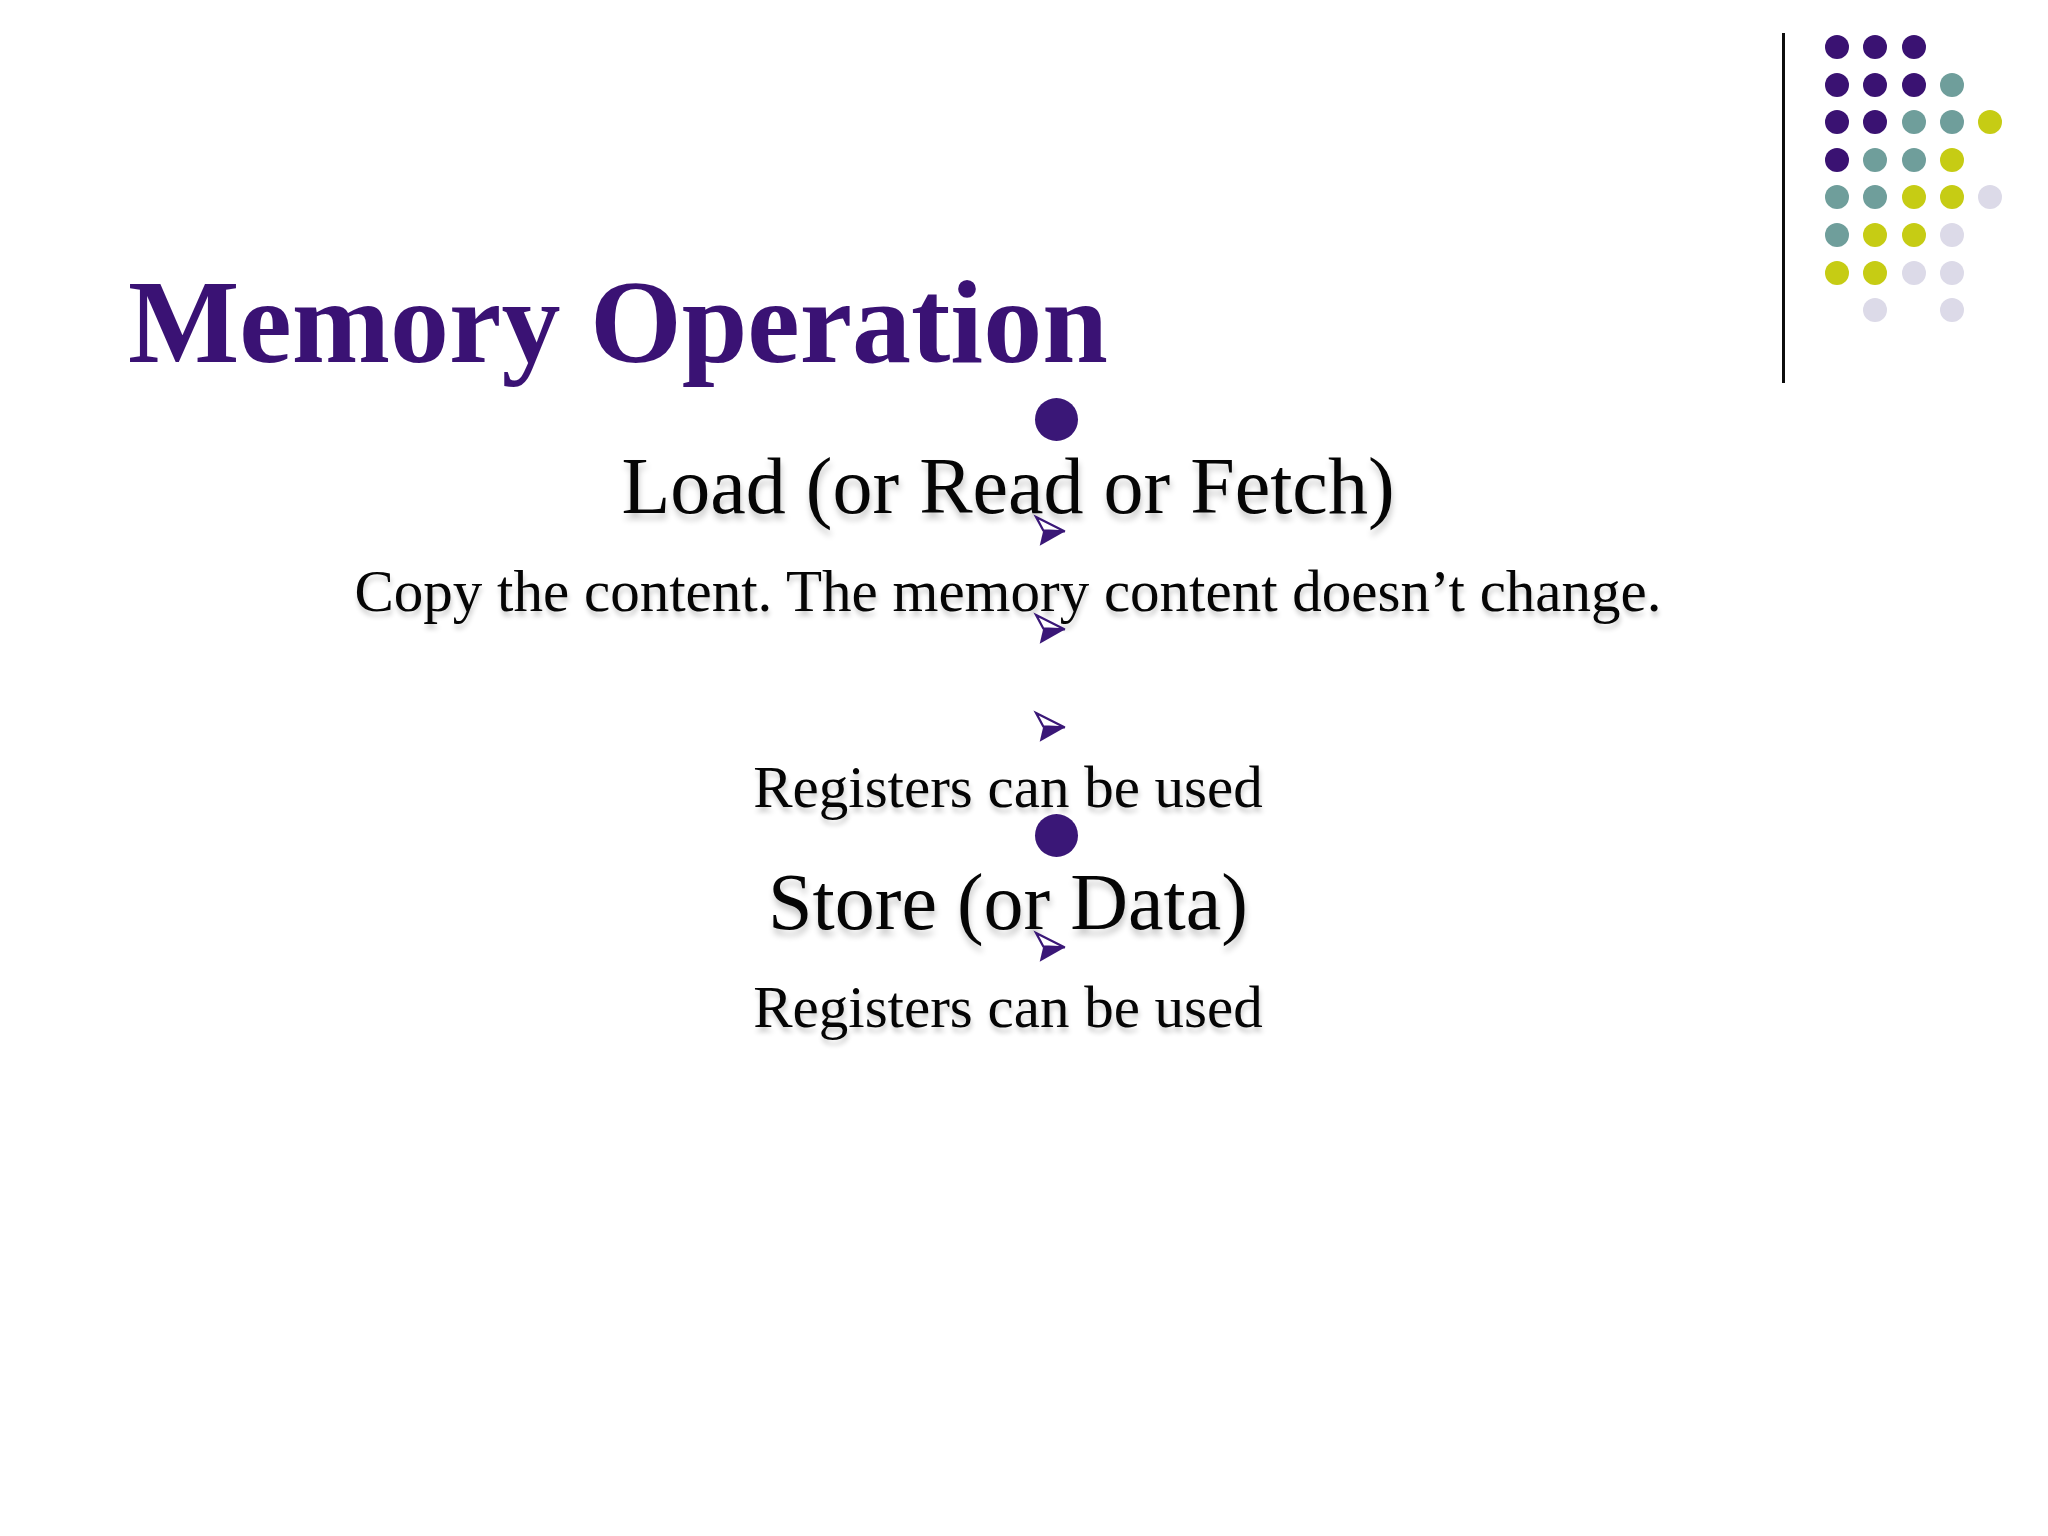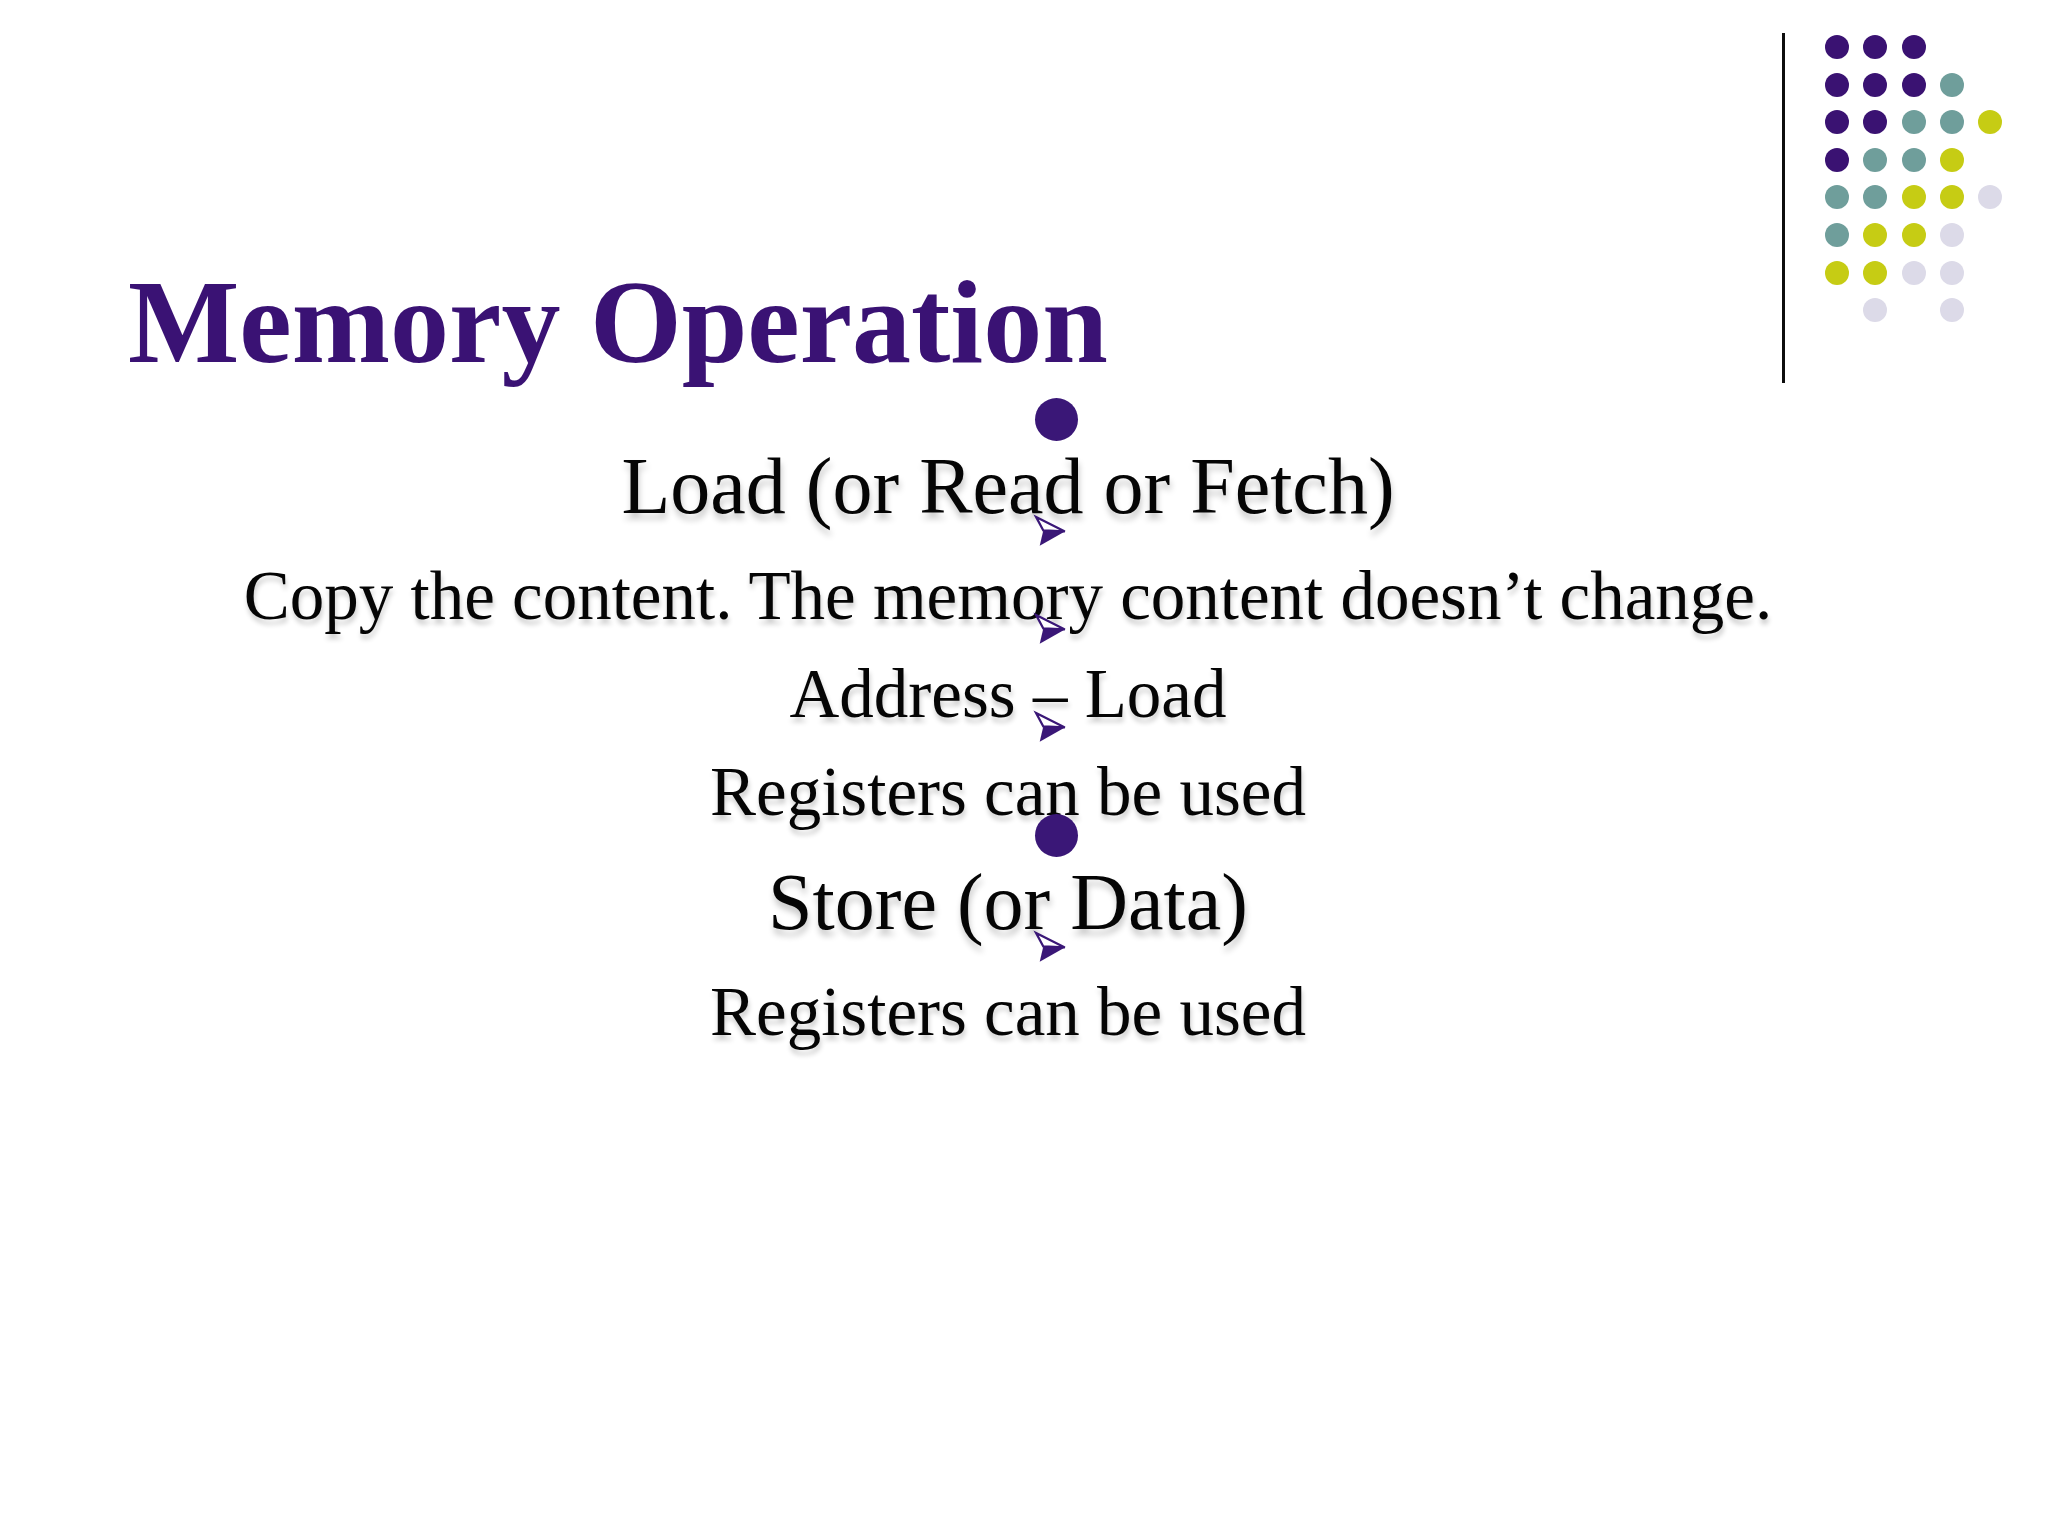--- a/index.html
+++ b/index.html
@@ -65,21 +65,21 @@
     height: 37px;
     transform: translateY(-6px);
   }
 
   .row.main .text {
     font-size: 80px;
     color: #050505;
     text-shadow: 1px 6px 6px rgba(0,0,0,0.22);
   }
   .row.sub .text {
-    font-size: 69px;
+    font-size: 59px;
     color: #050505;
     text-shadow: 1px 5px 5px rgba(0,0,0,0.20);
   }
 
   
   .divider-line {
     position: absolute;
     left: 1782px;
     top: 33px;
     width: 3px;
@@ -128,21 +128,20 @@
         </span>
         <span class="text">Copy the content. The memory content doesn’t change.</span>
       </div>
       <div class="row sub">
         <span class="marker-box">
           <svg class="arrow-bullet" viewBox="0 0 36 36">
             <polygon points="4,3 32,17 11,16" fill="#ffffff" stroke="#3A1777" stroke-width="2.2" stroke-linejoin="miter"></polygon>
             <polygon points="11,16 32,17 7.5,31" fill="#3A1777"></polygon>
           </svg>
         </span>
-        <span class="text">Address – Load</span>
       </div>
       <div class="row sub">
         <span class="marker-box">
           <svg class="arrow-bullet" viewBox="0 0 36 36">
             <polygon points="4,3 32,17 11,16" fill="#ffffff" stroke="#3A1777" stroke-width="2.2" stroke-linejoin="miter"></polygon>
             <polygon points="11,16 32,17 7.5,31" fill="#3A1777"></polygon>
           </svg>
         </span>
         <span class="text">Registers can be used</span>
       </div>

